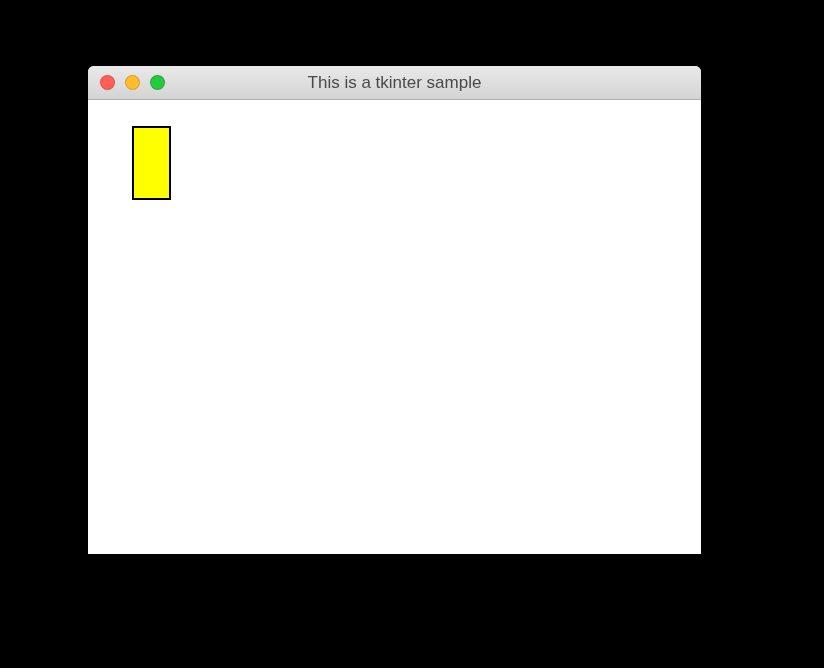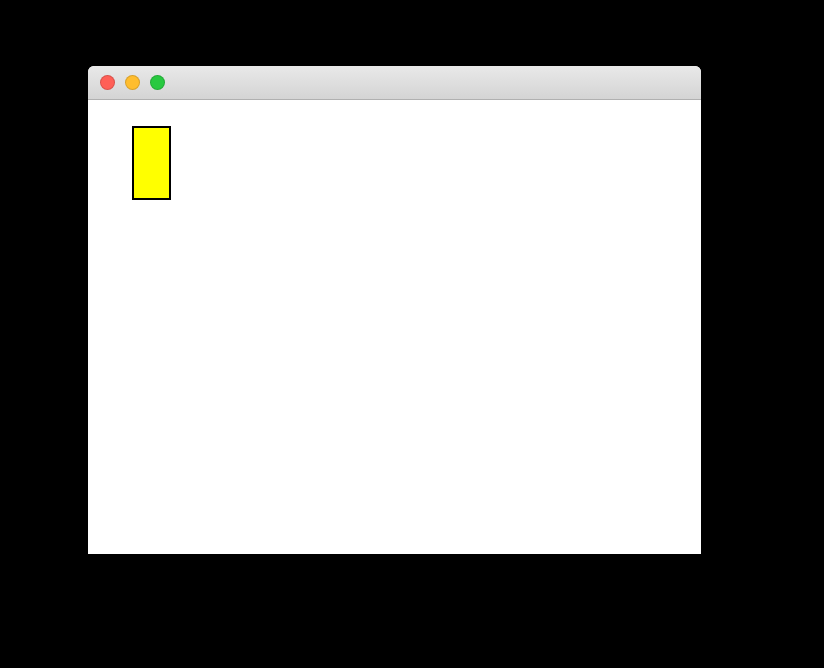--- a/index.html
+++ b/index.html
@@ -84,17 +84,18 @@
 </head>
 <body>
 
 <div class="window">
   <div class="titlebar">
     <div class="traffic-lights">
       <div class="traffic-light close"></div>
       <div class="traffic-light minimize"></div>
       <div class="traffic-light zoom"></div>
     </div>
+    <div class="window-title">This is a tkinter sample</div>
   </div>
   <div class="window-content">
     <div class="yellow-rect"></div>
   </div>
 </div>
 
 </body></html>

